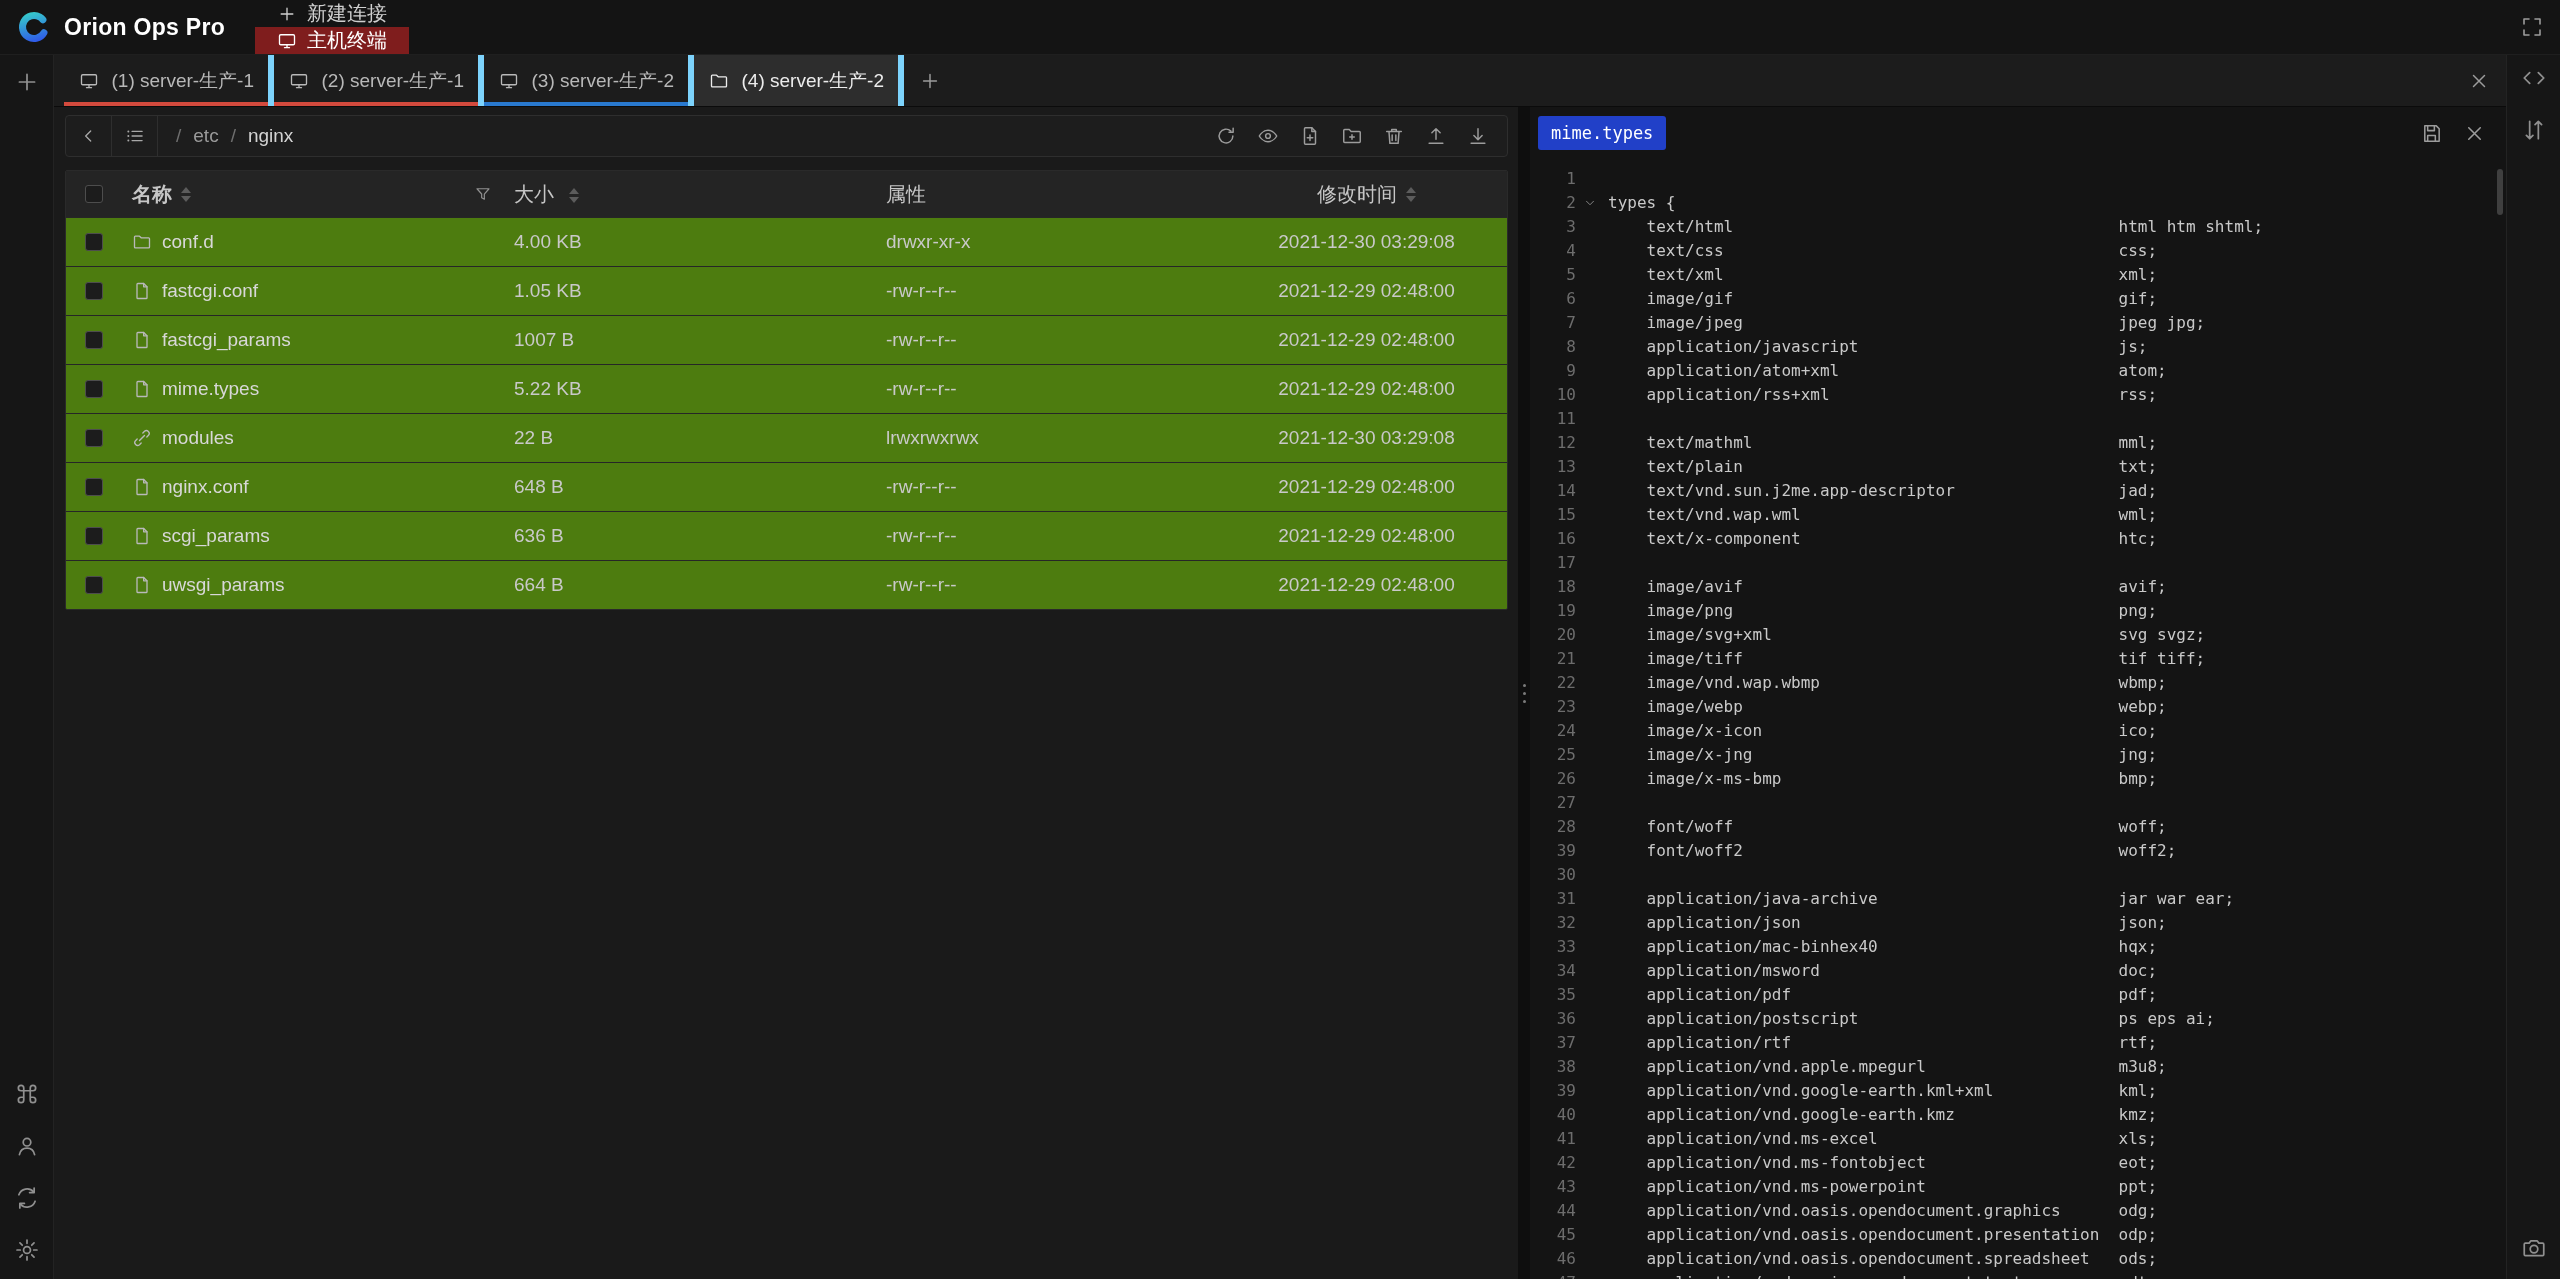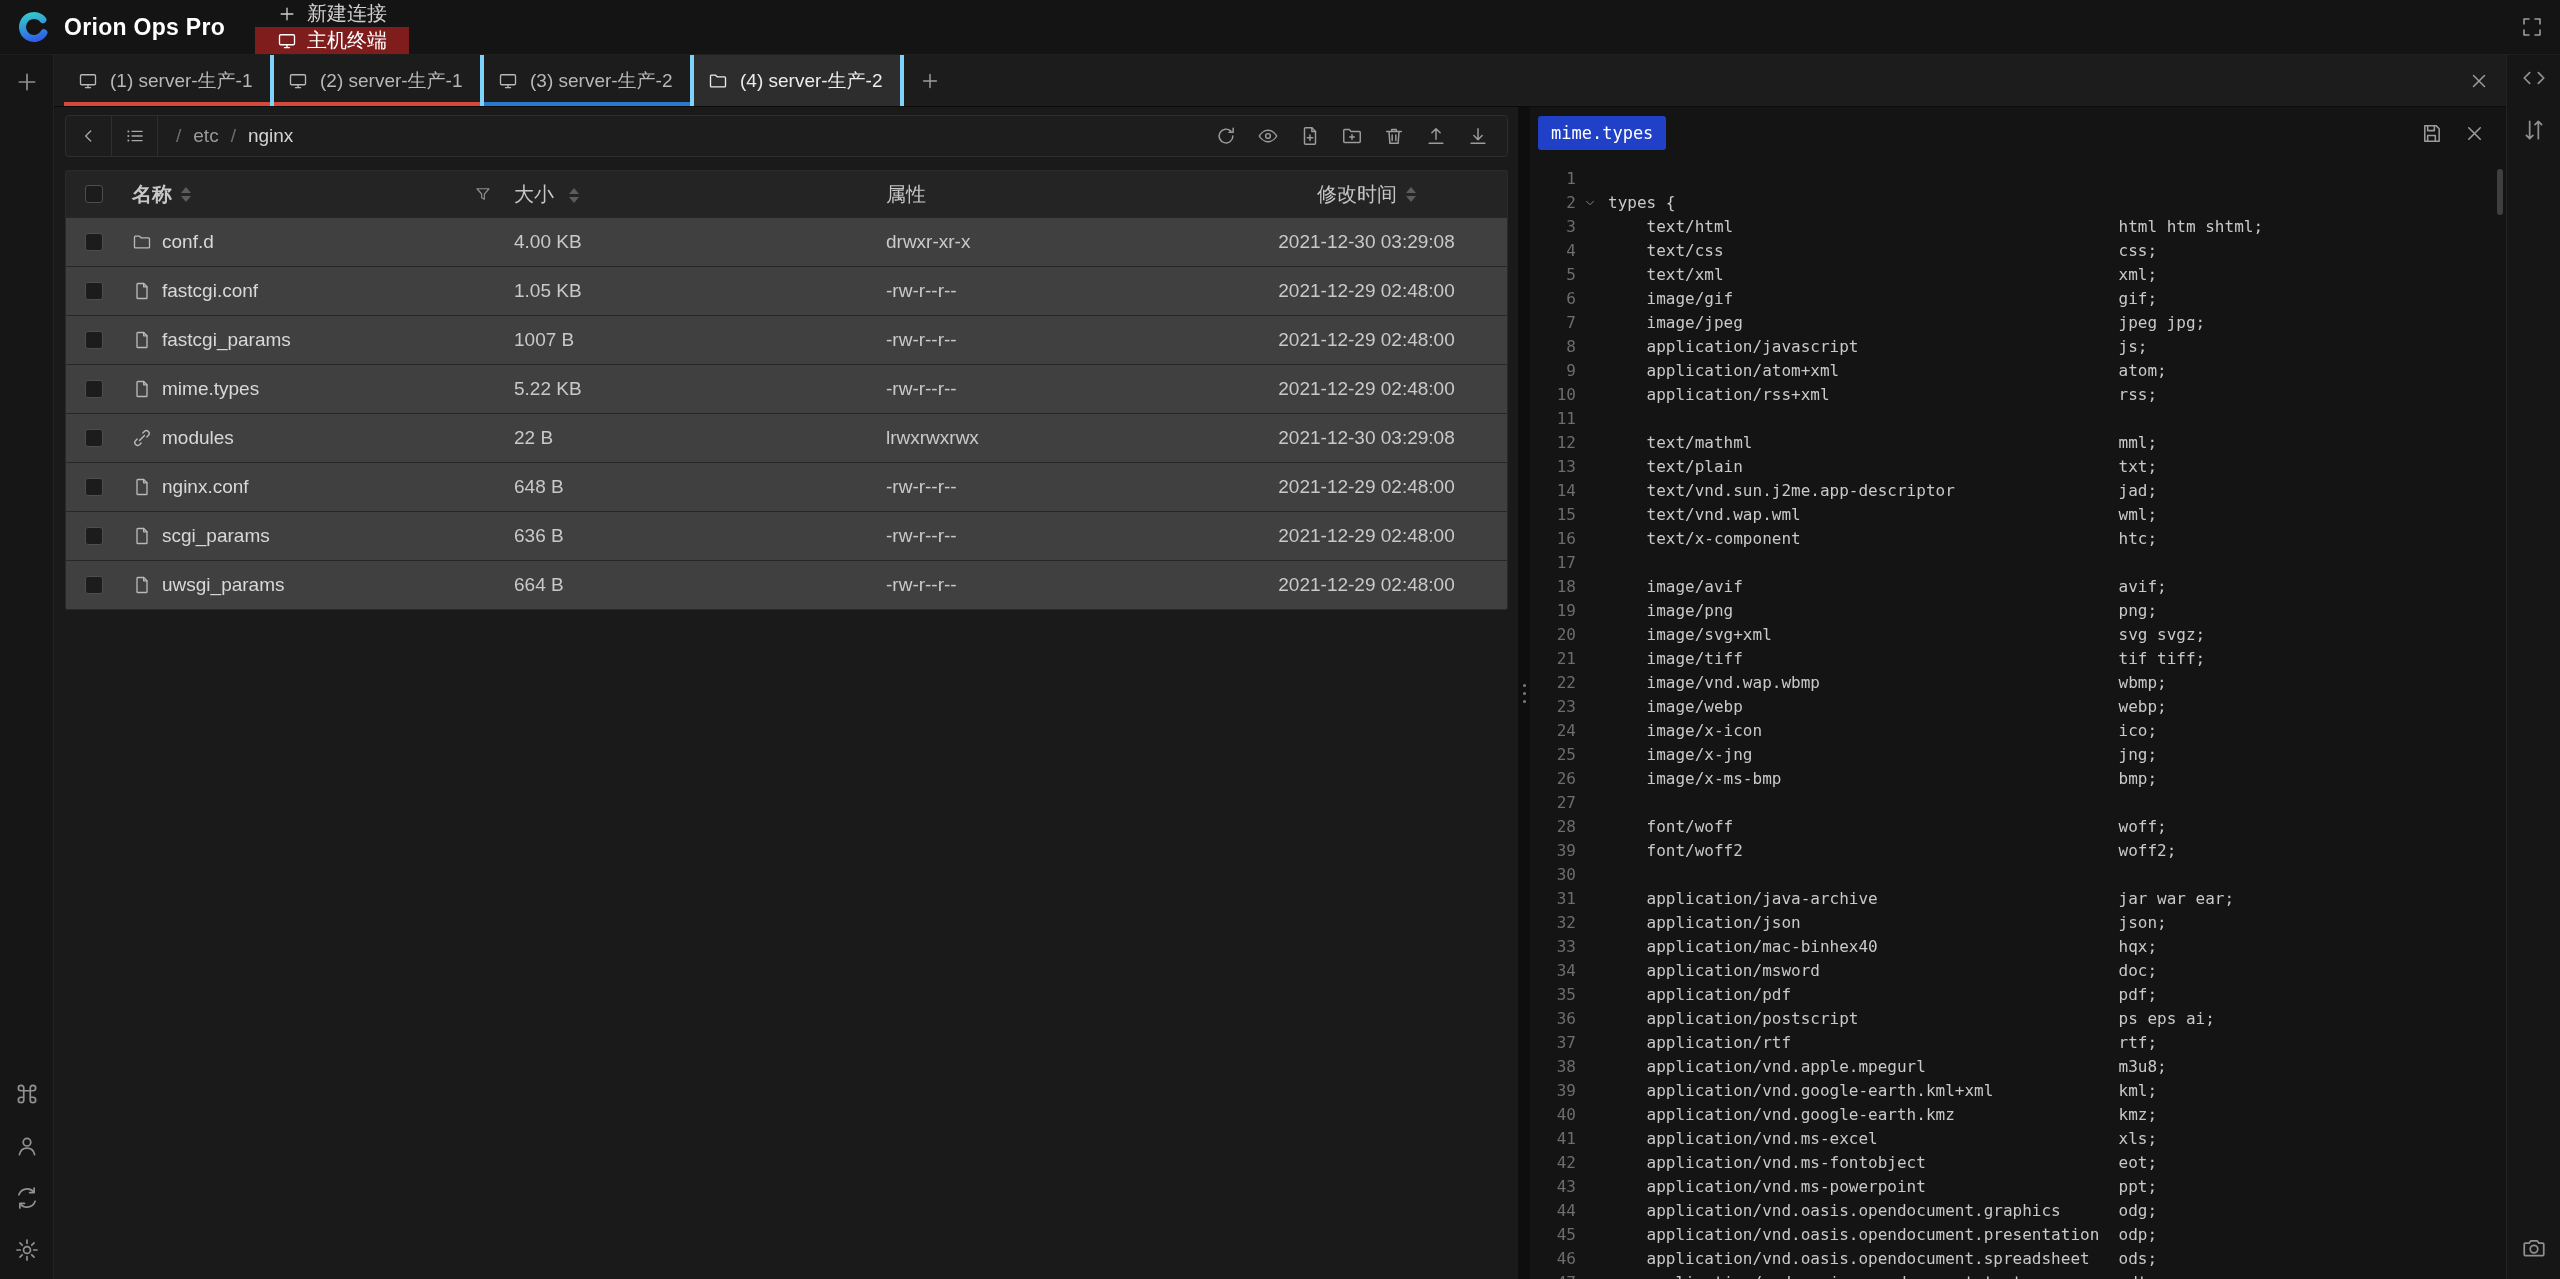--- a/index.html
+++ b/index.html
@@ -23,21 +23,21 @@
   .rail { width:54px; background:#161616; display:flex; flex-direction:column; align-items:center; }
   .rail.left { border-right:1px solid #232323; padding:14px 0 16px; }
   .rail.right { border-left:1px solid #232323; padding:10px 0 18px; }
   .rail .rail-top, .rail .rail-bottom { display:flex; flex-direction:column; align-items:center; gap:26px; }
   .rail .rail-bottom { margin-top:auto; }
   .rail-btn { color:#909090; }
   .main { flex:1; display:flex; flex-direction:column; min-width:0; }
 
   
   .tabbar { flex:0 0 52px; background:#1c1c1c; display:flex; align-items:stretch; border-bottom:1px solid #0b0b0b; padding-left:10px; }
-  .tab { width:210px; display:flex; align-items:center; gap:12px; padding:0 14px; font-size:19px; color:#b8b8b8; border-right:4px solid #7dd3fc; position:relative; cursor:pointer; background:#1c1c1c; white-space:nowrap; overflow:hidden; }
+  .tab { width:210px; display:flex; align-items:center; gap:12px; padding:0 14px; font-size:19px; color:#b8b8b8; border-right:6px solid #7dd3fc; position:relative; cursor:pointer; background:#1c1c1c; white-space:nowrap; overflow:hidden;justify-content:flex-end; }
   .tab.active { background:#2d2d2d; color:#ececec; }
   .tab .underline { position:absolute; left:0; right:0; bottom:0; height:4px; }
   .tab-add { width:52px; display:flex; align-items:center; justify-content:center; color:#9c9c9c; cursor:pointer; }
   .tabbar-right { margin-left:auto; display:flex; align-items:center; padding-right:16px; }
 
   
   .workspace { flex:1; display:flex; min-height:0; background:#0e0e0e; }
   .file-panel { flex:0 0 1464px; background:#1a1a1a; display:flex; flex-direction:column; min-width:0; }
   .splitter { flex:0 0 12px; display:flex; flex-direction:column; align-items:center; justify-content:center; gap:5px; cursor:col-resize; background:#0e0e0e; }
   .splitter i { width:3px; height:3px; border-radius:50%; background:#7a7a7a; }
@@ -49,21 +49,21 @@
   .breadcrumb { display:flex; align-items:center; gap:12px; padding:0 18px; font-size:19px; color:#9a9a9a; }
   .crumb { cursor:pointer; }
   .crumb.current { color:#d4d4d4; }
   .crumb-sep { color:#6f6f6f; }
   .fm-actions { margin-left:auto; display:flex; align-items:center; gap:20px; padding-right:18px; }
 
   
   .fm-table { margin:13px 10px 0 11px; border:1px solid #2a2a2a; border-radius:2px; overflow:hidden; }
   .t-header, .t-row { display:grid; grid-template-columns:56px 392px 372px 340px 1fr; align-items:center; }
   .t-header { height:46px; background:#242424; font-size:20px; color:#c6c6c6; }
-  .t-row { height:49px; border-top:1px solid #262626; font-size:19px; color:#c9c9c9; background:#404040; cursor:default; }
+  .t-row { height:49px; border-top:1px solid #262626; font-size:19px; color:#c9c9c9; background:#4d7c0f; cursor:default; }
   .cell-cb { display:flex; justify-content:center; }
   .cb { width:18px; height:18px; border:1px solid #4d4d4d; border-radius:3px; background:#1c1c1c; cursor:pointer; }
   .cell-name { display:flex; align-items:center; gap:10px; padding:0 22px 0 10px; }
   .hdr-name { display:flex; align-items:center; padding:0 22px 0 10px;font-weight:bold; }
   .hdr-name .grow { flex:1; }
   .cell-mtime { text-align:center; }
   .hdr-mtime { display:flex; align-items:center; justify-content:center; }
   .file-ic { color:#b9b9b9; display:inline-flex; }
   .fname { color:#d8d8d8; cursor:pointer; }
   .sort { display:inline-flex; flex-direction:column; gap:3px; margin-left:9px; cursor:pointer; }

